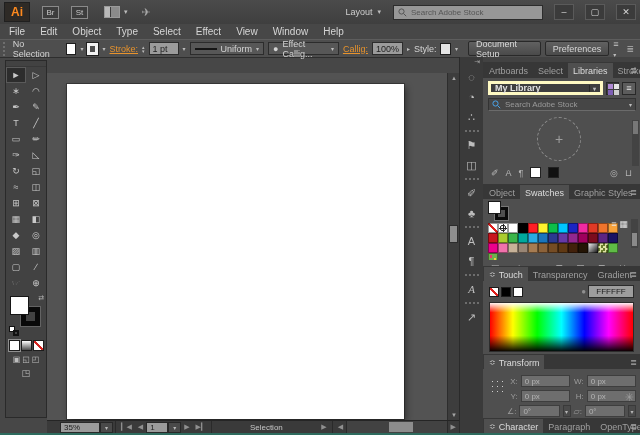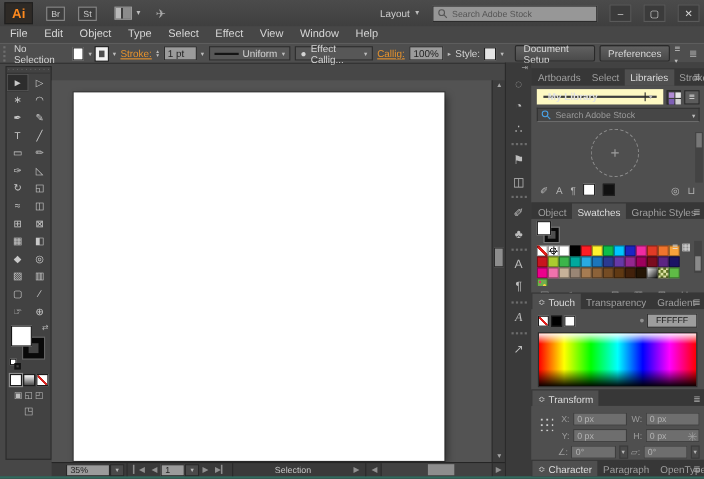--- a/index.html
+++ b/index.html
@@ -83,21 +83,21 @@
 
 .panels{position:absolute;left:483px;top:57px;width:157px;height:376px;background:#424242}
 .ptabs{position:absolute;left:0;right:0;height:16px;background:#373737;display:flex;align-items:flex-end;font-size:9px;color:#9f9f9f;padding-left:1px}
 .ptab{padding:0 5px;height:15px;display:flex;align-items:center;gap:3px;white-space:nowrap}
 .ptab.active{background:#4f4f4f;color:#dcdcdc}
 .tprefix{font-size:8px;color:#bdbdbd}
 .pmenu{position:absolute;right:3px;top:4px;font-size:8px;color:#a9a9a9}
 .pbody{position:absolute;left:0;right:0;background:#4f4f4f}
 
 .librow1{display:flex;align-items:center;gap:3px;margin:3px 4px 0 5px}
-.libdd{flex:1;height:14px;background:#3e3e3e;border:6px solid #fef9c3;display:flex;align-items:center;padding:0 4px;font-weight:bold;color:#e2e2e2;font-size:9px}
+.libdd{flex:1;height:14px;background:#3e3e3e;border:3px solid #fef9c3;display:flex;align-items:center;padding:0 4px;font-weight:bold;color:#e2e2e2;font-size:9px}
 .libdd .dd{margin-left:auto;border-left:1px solid #282828;padding-left:3px}
 .gridbtn{width:13px;height:13px;display:grid;grid-template-columns:5px 5px;gap:1px;padding:1px;background:#3e3e3e;border:1px solid #282828}
 .gridbtn i{display:block;width:5px;height:5px}
 .listbtn{width:14px;height:13px;background:#5c5c5c;border:1px solid #282828;color:#e8e8e8;font-size:9px;display:flex;align-items:center;justify-content:center}
 .libsearch{margin:3px 4px 0 5px;height:13px;background:#464646;border:1px solid #333;border-bottom-color:#6b6b6b;display:flex;align-items:center;gap:4px;padding:0 3px;color:#4aa3e8}
 .libsearch input{border:0;background:transparent;font-size:8px;color:#9f9f9f;flex:1;outline:none;font-family:"Liberation Sans",sans-serif}
 .libsearch input::placeholder{color:#9a9a9a}
 .libdrop{position:relative;height:51px;margin:2px 10px 0 5px}
 .dcircle{position:absolute;left:50%;top:50%;transform:translate(-50%,-50%);width:44px;height:44px;border:1px dashed #8d8d8d;border-radius:50%}
 .dplus{position:absolute;left:50%;top:50%;transform:translate(-50%,-50%);color:#9d9d9d;font-size:14px}

